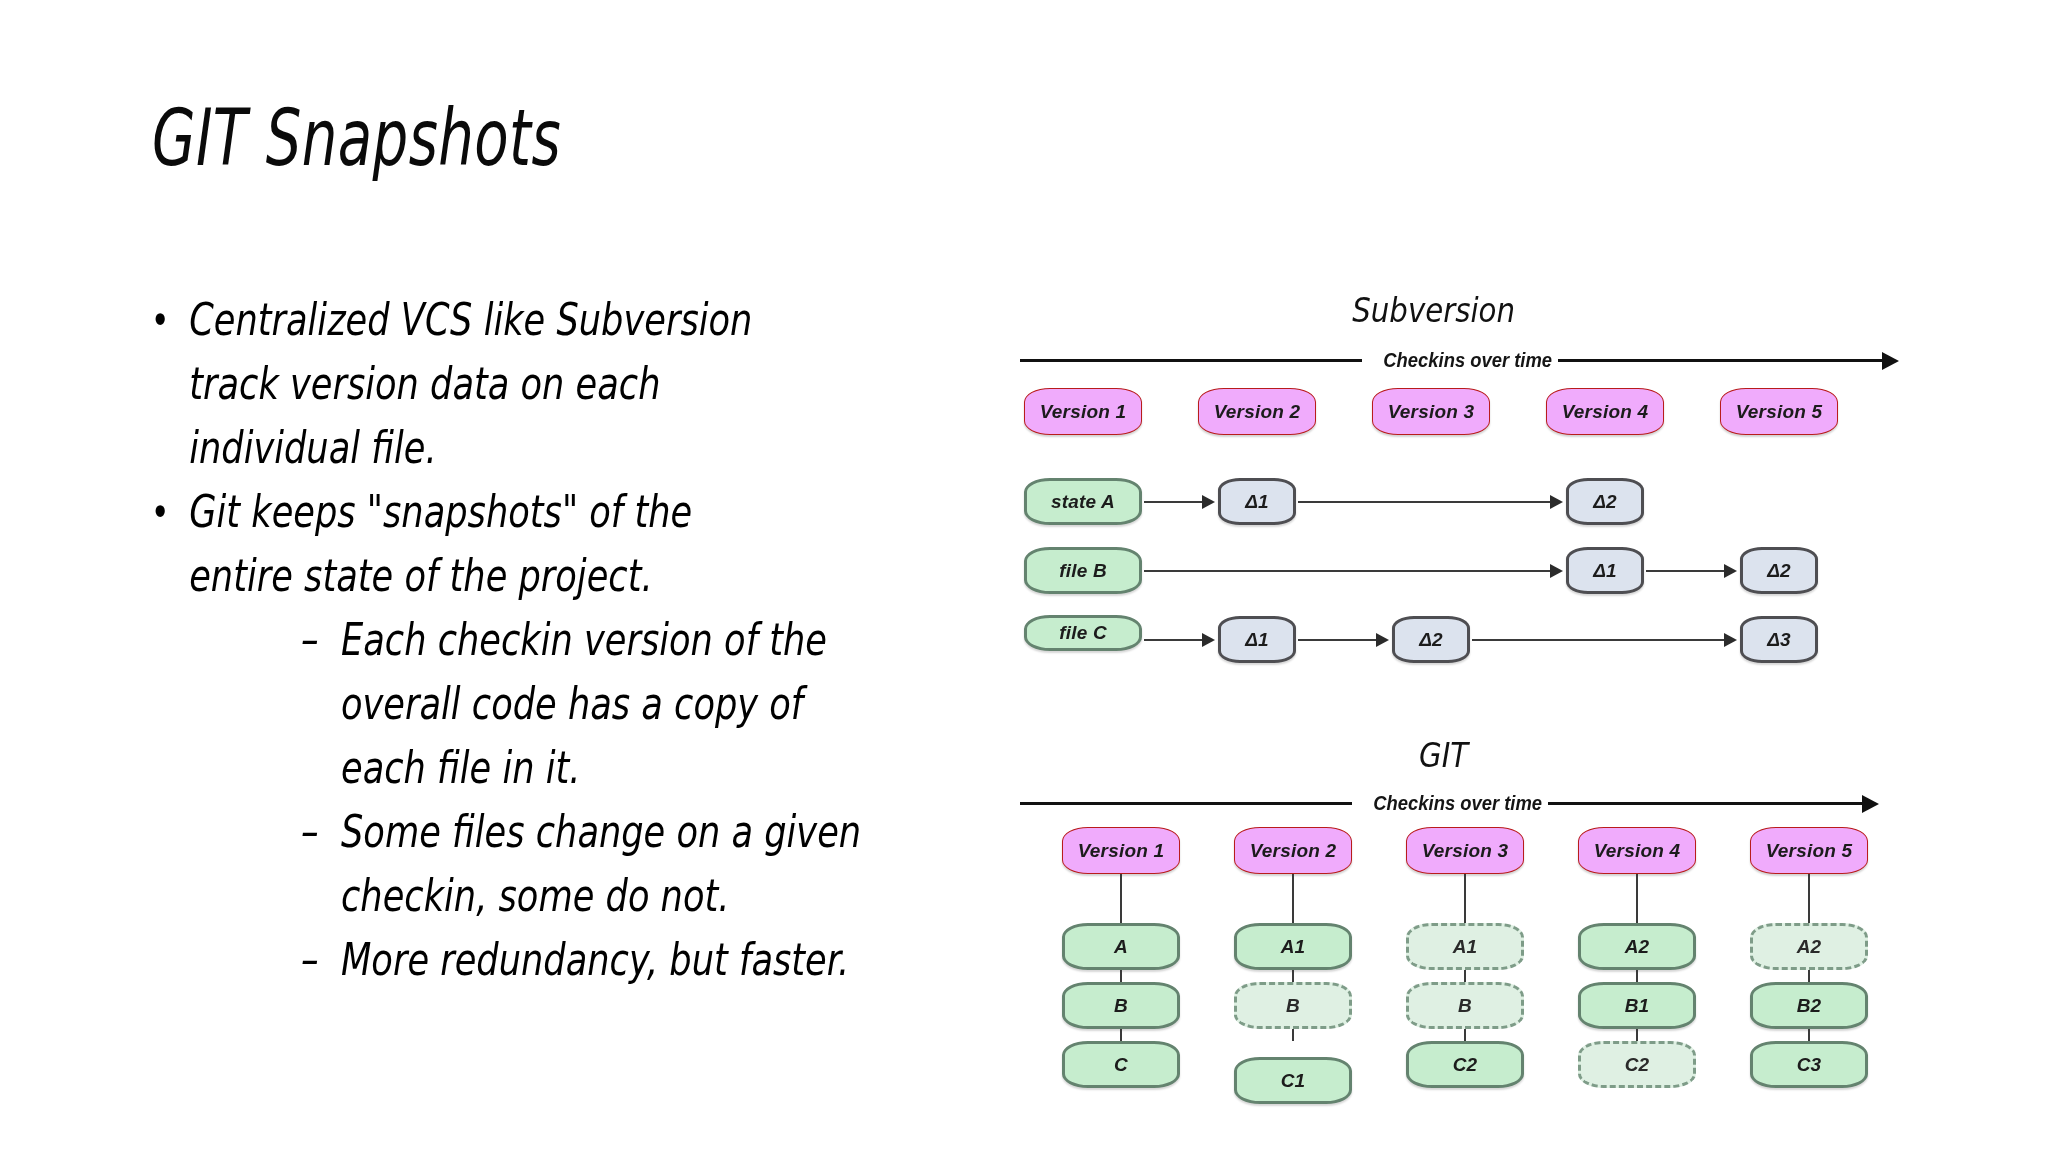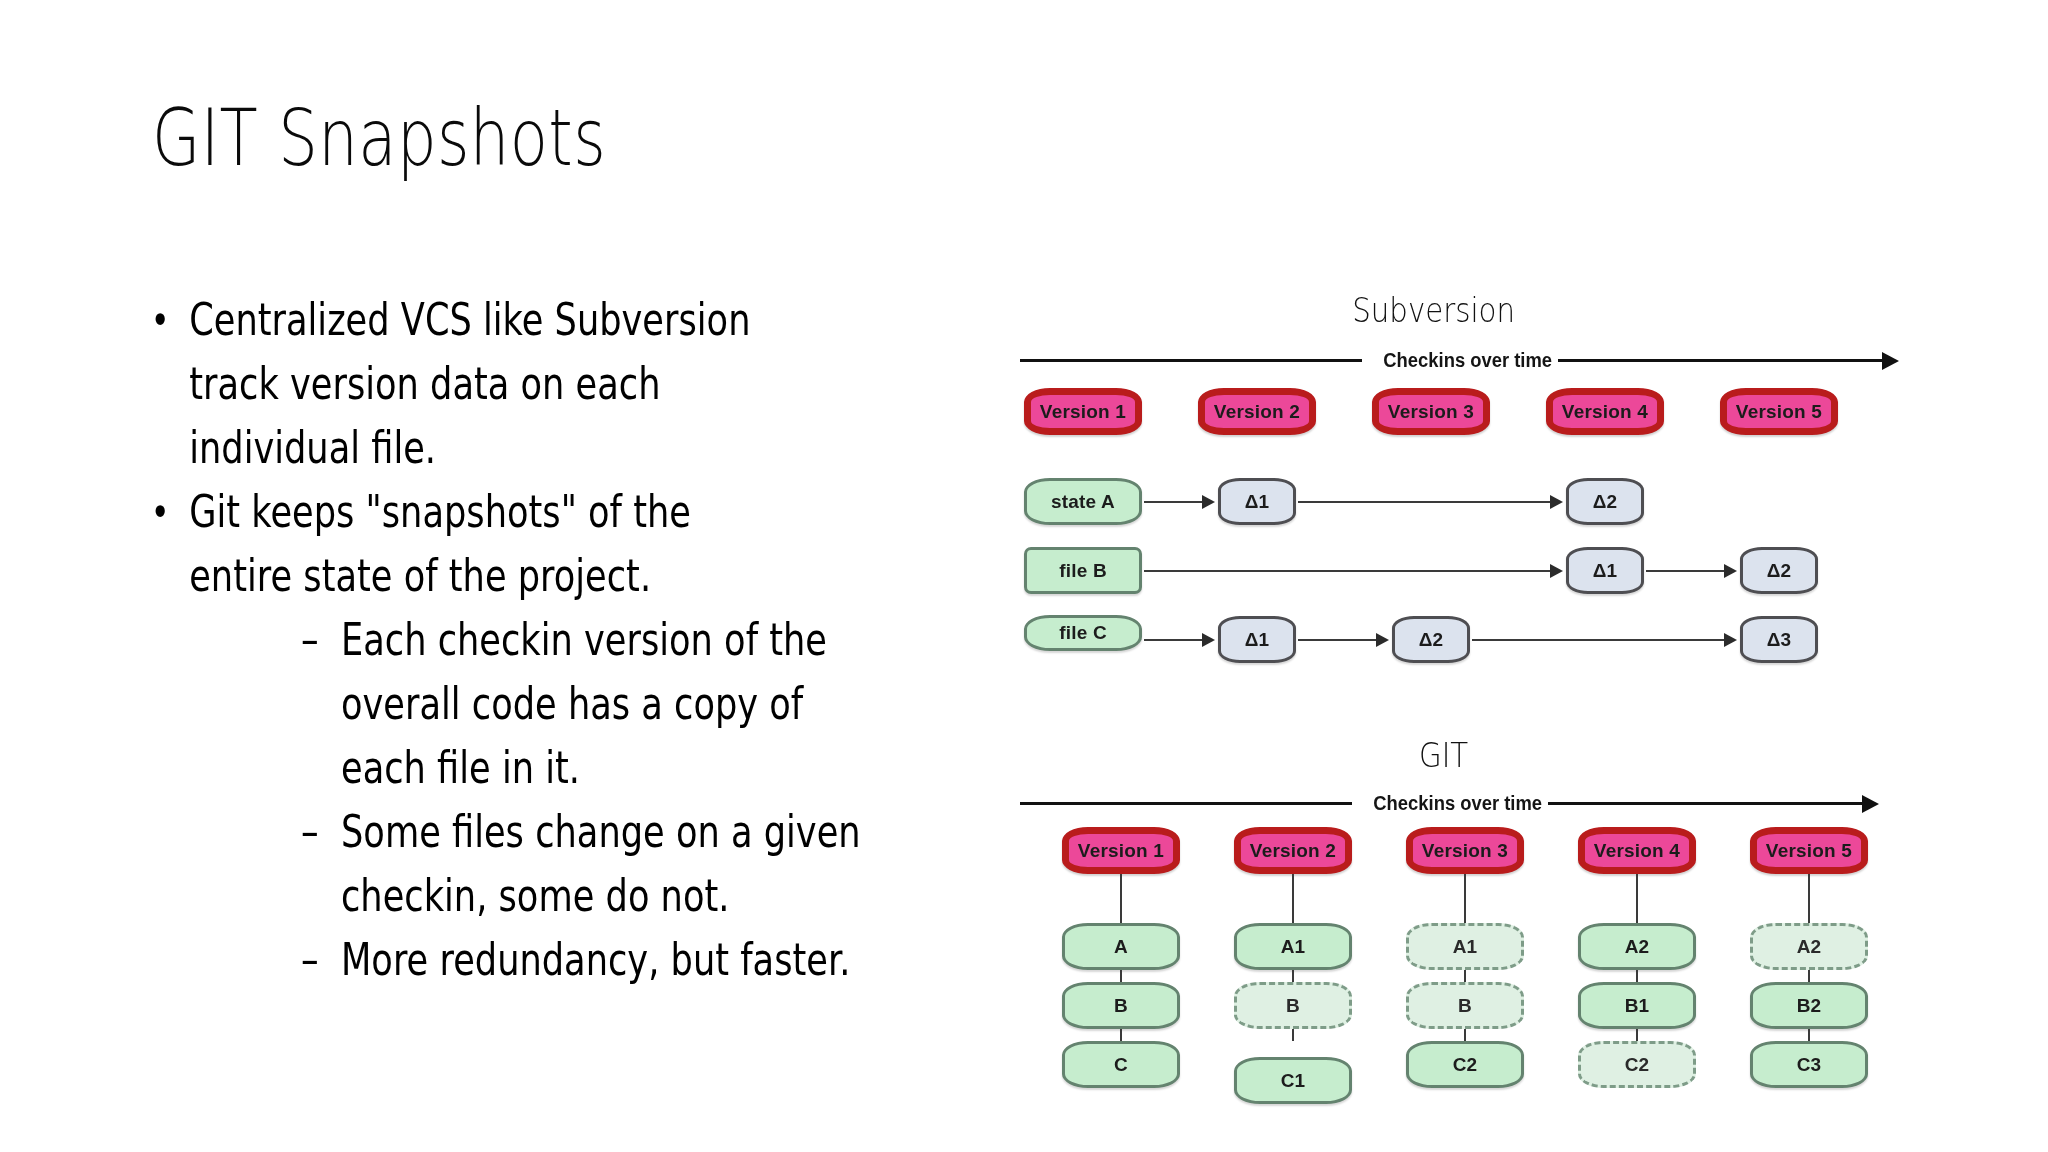--- a/index.html
+++ b/index.html
@@ -5,21 +5,21 @@
 <style>
   html,body{margin:0;padding:0;}
   body{
     width:2048px;height:1152px;
     background:#ffffff;
     font-family:"Liberation Sans", sans-serif;
     overflow:hidden;
     position:relative;
     -webkit-font-smoothing:antialiased;
   }
-  .slide{position:absolute;inset:0;background:#fff;}
+  .slide{position:absolute;inset:0;background:#fff;font-style:italic;}
 
   
   #slide-title{
     position:absolute;left:152px;top:98px;
     font-size:78px;
     font-weight:300;
     letter-spacing:.5px;
     color:#0a0a0a;
     font-family:"DejaVu Sans", sans-serif;
     font-stretch:condensed;
@@ -111,22 +111,22 @@
     font-family:"Liberation Sans", sans-serif;
     font-weight:700;
     font-size:19px;
     color:#1c1c1c;
     border-radius:26px/14px;
     letter-spacing:.2px;
     text-align:center;
     white-space:nowrap;
   }
   .node.version{
-    background:#ec4899;
-    border:7px solid #b91c1c;
+    background:#f0abfc;
+    border:1px solid #b91c1c;
     box-shadow:0 2px 2px rgba(0,0,0,.18);
   }
   .node.file{
     background:#C6EDCE;
     border:3px solid #64836F;
     box-shadow:0 2px 2px rgba(0,0,0,.16);
   }
   .node.delta{
     background:#DCE3EE;
     border:3px solid #4E4E52;
@@ -215,21 +215,21 @@
         <div class="node version" style="left: 700px; top: 98px; width: 118px; height: 47px;">Version 5</div>
       </div>
     <div id="svn-rows">
         <div class="node file" style="left: 4px; top: 188px; width: 118px; height: 47px;">state A</div>
         <div class="node delta" style="left: 198px; top: 188px; width: 78px; height: 47px;">Δ1</div>
         <div class="hline" style="left: 124px; top: 210.5px; width: 60px;"></div>
         <div class="ahead" style="left: 182px; top: 204.5px;"></div>
         <div class="node delta" style="left: 546px; top: 188px; width: 78px; height: 47px;">Δ2</div>
         <div class="hline" style="left: 278px; top: 210.5px; width: 254px;"></div>
         <div class="ahead" style="left: 530px; top: 204.5px;"></div>
-        <div class="node file" style="left: 4px; top: 257px; width: 118px; height: 47px; border-radius: 7px;">file B</div>
+        <div class="node file" style="left: 4px; top: 257px; width: 118px; height: 47px;">file B</div>
         <div class="node delta" style="left: 546px; top: 257px; width: 78px; height: 47px;">Δ1</div>
         <div class="hline" style="left: 124px; top: 279.5px; width: 408px;"></div>
         <div class="ahead" style="left: 530px; top: 273.5px;"></div>
         <div class="node delta" style="left: 720px; top: 257px; width: 78px; height: 47px;">Δ2</div>
         <div class="hline" style="left: 626px; top: 279.5px; width: 80px;"></div>
         <div class="ahead" style="left: 704px; top: 273.5px;"></div>
         <div class="node file" style="left: 4px; top: 325px; width: 118px; height: 36px;">file C</div>
         <div class="node delta" style="left: 198px; top: 326px; width: 78px; height: 47px;">Δ1</div>
         <div class="hline" style="left: 124px; top: 348.5px; width: 60px;"></div>
         <div class="ahead" style="left: 182px; top: 342.5px;"></div>

